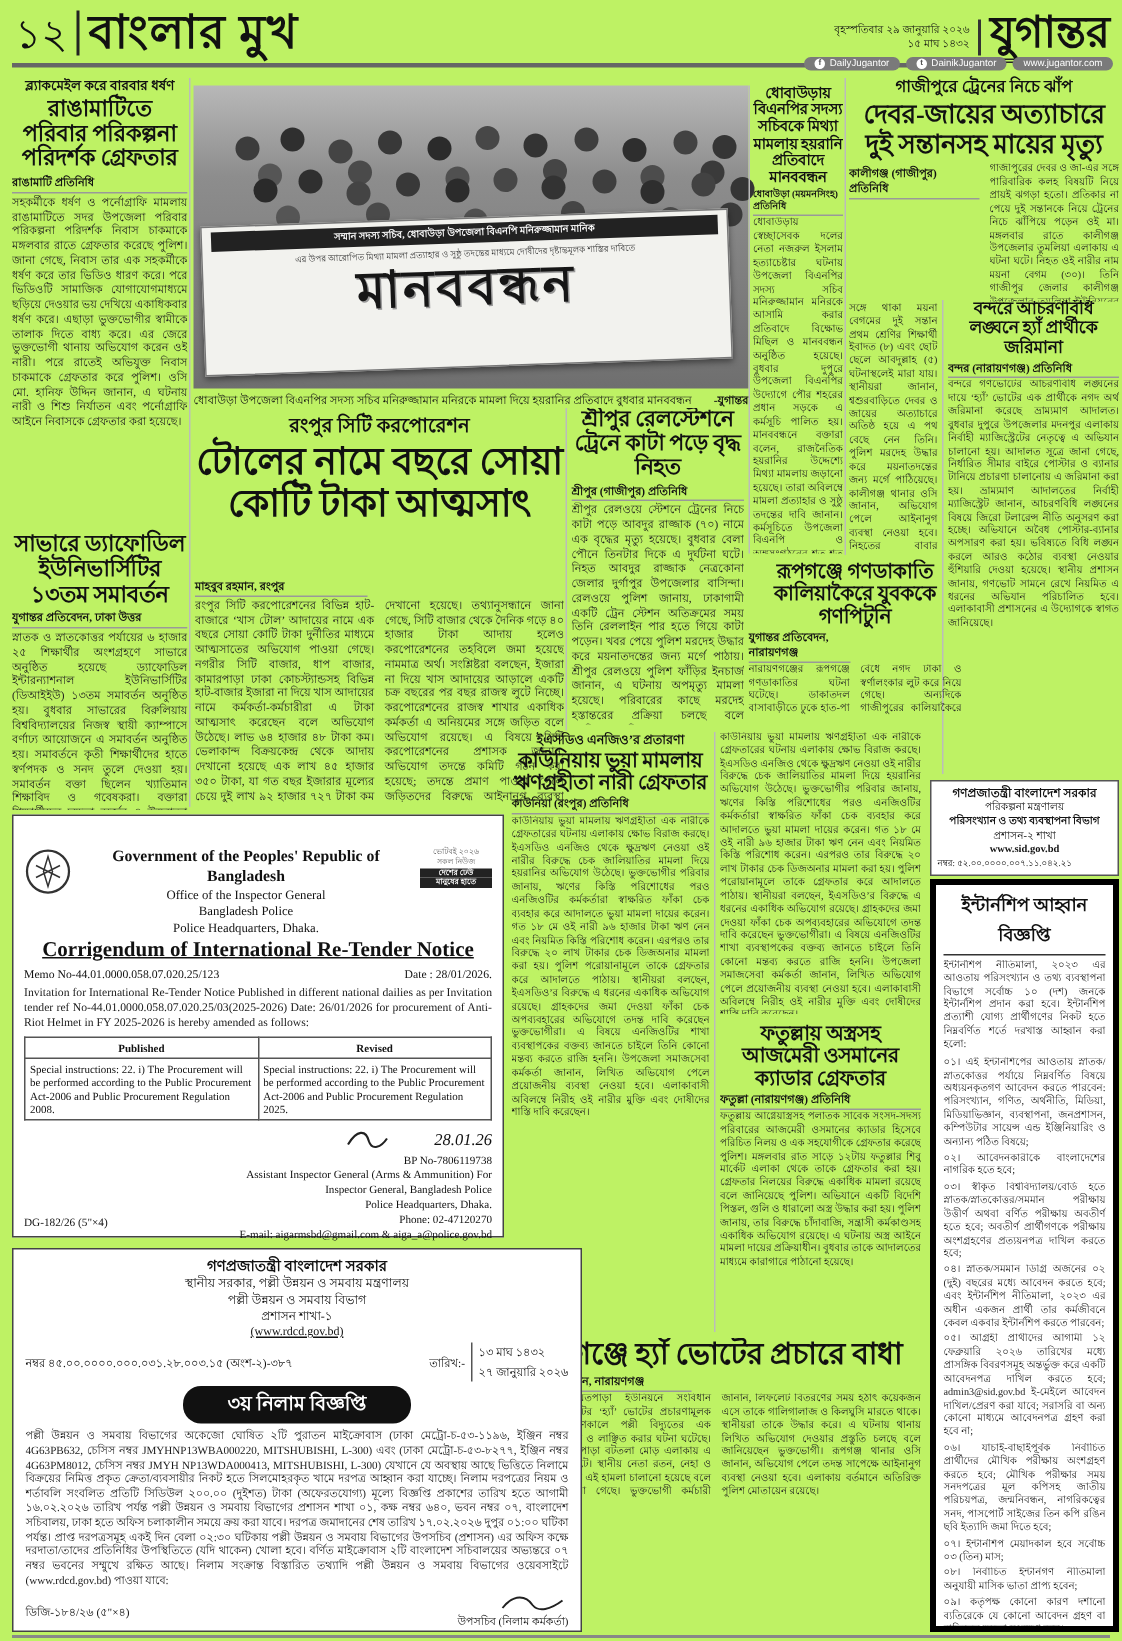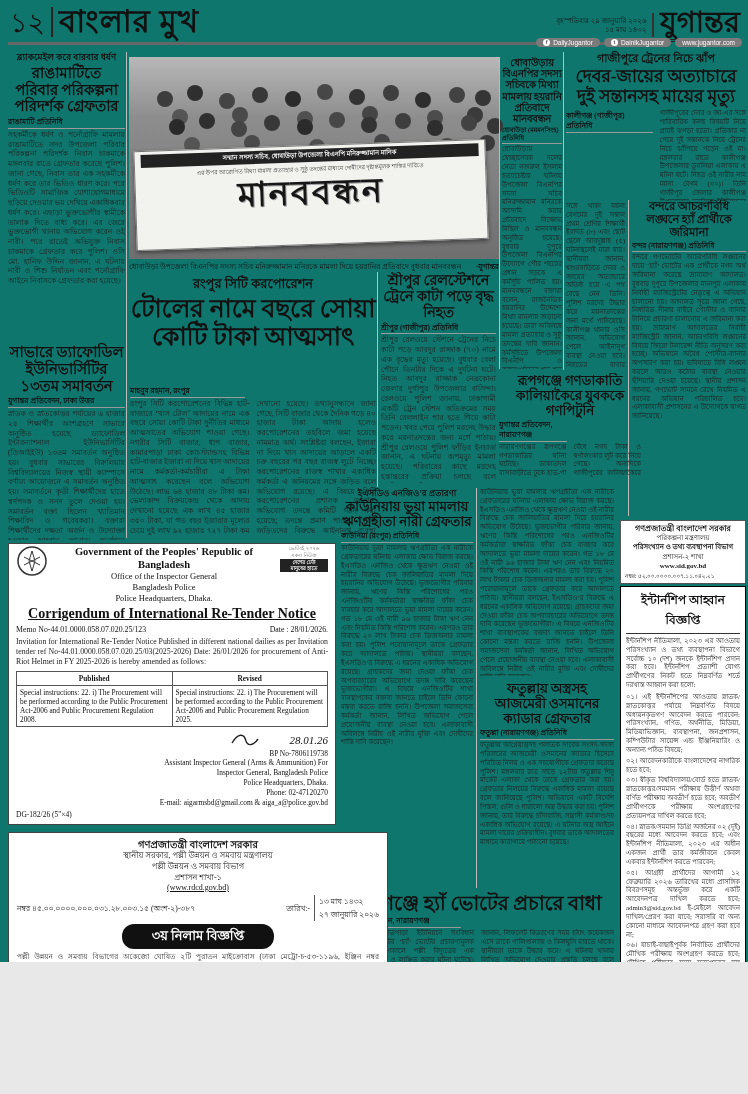--- a/index.html
+++ b/index.html
@@ -1,16 +1,16 @@
 <!DOCTYPE html>
 <html><head>
 <meta charset="utf-8">
 <style>
   html,body{margin:0;padding:0;background:#e8e8e8;}
-  .page{position:relative;width:748px;height:962px;background:#0f766e;margin:0 auto;overflow:hidden;
+  .page{position:relative;width:748px;height:1094px;background:#bef264;margin:0 auto;overflow:hidden;
         font-family:"Liberation Serif","DejaVu Serif",serif;color:#111;}
   .abs{position:absolute;}
   .kicker{font-weight:bold;text-align:center;font-size:9px;line-height:1.2;}
   .kicker.big{font-size:13px;}
   .hl{font-weight:bold;text-align:center;line-height:1.12;letter-spacing:-.2px;}
   .byline{font-weight:bold;font-size:7.5px;line-height:1.3;margin:2px 0 1px 0;border-bottom:.5px solid #999;padding-bottom:1px;}
   .body{font-size:7.5px;line-height:1.3;text-align:justify;color:#1c1c1c;overflow:hidden;}
   .tiny{font-size:6.8px;}
   .clip{overflow:hidden;}
   .cols2{column-count:2;column-gap:7px;}
@@ -68,21 +68,21 @@
     <span class="pill">
         <span>www.jugantor.com</span>
       </span>
   </div>
 
   <div class="abs clip" style="left:8px;top:52px;width:117px;height:488px;">
     <div class="kicker">ব্ল্যাকমেইল করে বারবার ধর্ষণ</div>
     <div class="hl" style="font-size:15px;margin:2px 4px;">রাঙামাটিতে পরিবার পরিকল্পনা পরিদর্শক গ্রেফতার</div>
     <div class="byline">রাঙামাটি প্রতিনিধি</div>
     <div class="body clip" style="height:208px;">সহকর্মীকে ধর্ষণ ও পর্নোগ্রাফি মামলায় রাঙামাটিতে সদর উপজেলা পরিবার পরিকল্পনা পরিদর্শক নিবাস চাকমাকে মঙ্গলবার রাতে গ্রেফতার করেছে পুলিশ। জানা গেছে, নিবাস তার এক সহকর্মীকে ধর্ষণ করে তার ভিডিও ধারণ করে। পরে ভিডিওটি সামাজিক যোগাযোগমাধ্যমে ছড়িয়ে দেওয়ার ভয় দেখিয়ে একাধিকবার ধর্ষণ করে। এছাড়া ভুক্তভোগীর স্বামীকে তালাক দিতে বাধ্য করে। এর জেরে ভুক্তভোগী থানায় অভিযোগ করেন ওই নারী। পরে রাতেই অভিযুক্ত নিবাস চাকমাকে গ্রেফতার করে পুলিশ। ওসি মো. হানিফ উদ্দিন জানান, এ ঘটনায় নারী ও শিশু নির্যাতন এবং পর্নোগ্রাফি আইনে নিবাসকে গ্রেফতার করা হয়েছে।</div>
-    <div class="hl" style="font-size:15px;margin:6px 0 2px 0;">সাভারে ড্যাফোডিল ইউনিভার্সিটির ১৩তম সমাবর্তন</div>
+    <div class="hl" style="font-size:15px;margin:17px 0 2px 0;">সাভারে ড্যাফোডিল ইউনিভার্সিটির ১৩তম সমাবর্তন</div>
     <div class="byline">যুগান্তর প্রতিবেদন, ঢাকা উত্তর</div>
     <div class="body clip" style="height:168px;">স্নাতক ও স্নাতকোত্তর পর্যায়ের ৬ হাজার ২৫ শিক্ষার্থীর অংশগ্রহণে সাভারে অনুষ্ঠিত হয়েছে ড্যাফোডিল ইন্টারন্যাশনাল ইউনিভার্সিটির (ডিআইইউ) ১৩তম সমাবর্তন অনুষ্ঠিত হয়। বুধবার সাভারের বিরুলিয়ায় বিশ্ববিদ্যালয়ের নিজস্ব স্থায়ী ক্যাম্পাসে বর্ণাঢ্য আয়োজনে এ সমাবর্তন অনুষ্ঠিত হয়। সমাবর্তনে কৃতী শিক্ষার্থীদের হাতে স্বর্ণপদক ও সনদ তুলে দেওয়া হয়। সমাবর্তন বক্তা ছিলেন খ্যাতিমান শিক্ষাবিদ ও গবেষকরা। বক্তারা শিক্ষার্থীদের দক্ষতা অর্জন ও উদ্যোক্তা হওয়ার আহ্বান জানান। অনুষ্ঠানে অভিভাবক ও শিক্ষকরা উপস্থিত ছিলেন।</div>
   </div>
   <div class="vrule" style="left:126px;top:52px;height:486px;"></div>
 
   <div class="abs photo" style="left:129px;top:57px;width:370px;height:202px;">
     <div class="heads"></div>
     <div class="heads" style="left:40px;top:62px;background:#2a2a2a;"></div>
     <div class="banner">
       <div class="l1">সম্মান সদস্য সচিব, ধোবাউড়া উপজেলা বিএনপি মনিরুজ্জামান মানিক</div>
@@ -158,21 +158,21 @@
     <div class="byline">ফতুল্লা (নারায়ণগঞ্জ) প্রতিনিধি</div>
     <div class="body tiny clip" style="height:122px;">ফতুল্লায় আগ্নেয়াস্ত্রসহ পলাতক সাবেক সংসদ-সদস্য পরিবারের আজমেরী ওসমানের ক্যাডার হিসেবে পরিচিত নিলয় ও এক সহযোগীকে গ্রেফতার করেছে পুলিশ। মঙ্গলবার রাত সাড়ে ১২টায় ফতুল্লার শিবু মার্কেট এলাকা থেকে তাকে গ্রেফতার করা হয়। গ্রেফতার নিলয়ের বিরুদ্ধে একাধিক মামলা রয়েছে বলে জানিয়েছে পুলিশ। অভিযানে একটি বিদেশি পিস্তল, গুলি ও ধারালো অস্ত্র উদ্ধার করা হয়। পুলিশ জানায়, তার বিরুদ্ধে চাঁদাবাজি, সন্ত্রাসী কর্মকাণ্ডসহ একাধিক অভিযোগ রয়েছে। এ ঘটনায় অস্ত্র আইনে মামলা দায়ের প্রক্রিয়াধীন। বুধবার তাকে আদালতের মাধ্যমে কারাগারে পাঠানো হয়েছে।</div>
   </div>
 
   <div class="abs clip" style="left:341px;top:892px;width:273px;height:196px;">
     <div class="hl" style="font-size:20px;">রূপগঞ্জে হ্যাঁ ভোটের প্রচারে বাধা</div>
     <div class="byline" style="width:120px;">যুগান্তর প্রতিবেদন, নারায়ণগঞ্জ</div>
     <div class="body tiny cols2 clip" style="height:132px;">রূপগঞ্জের কায়েতপাড়া ইউনিয়নে সংবিধান সংস্কারে গণভোটের ‘হ্যাঁ’ ভোটের প্রচারণামূলক লিফলেট বিতরণকালে পল্লী বিদ্যুতের এক কর্মচারীকে মারধর ও লাঞ্ছিত করার ঘটনা ঘটেছে। বুধবার দুপুরে চনপাড়া বটতলা মোড় এলাকায় এ হামলার ঘটনা ঘটে। স্থানীয় নেতা রতন, নেহা ও গাজেদের নেতৃত্বে এই হামলা চালানো হয়েছে বলে অভিযোগ পাওয়া গেছে। ভুক্তভোগী কর্মচারী জানান, লিফলেট বিতরণের সময় হঠাৎ কয়েকজন এসে তাকে গালিগালাজ ও কিলঘুসি মারতে থাকে। স্থানীয়রা তাকে উদ্ধার করে। এ ঘটনায় থানায় লিখিত অভিযোগ দেওয়ার প্রস্তুতি চলছে বলে জানিয়েছেন ভুক্তভোগী। রূপগঞ্জ থানার ওসি জানান, অভিযোগ পেলে তদন্ত সাপেক্ষে আইনানুগ ব্যবস্থা নেওয়া হবে। এলাকায় বর্তমানে অতিরিক্ত পুলিশ মোতায়েন রয়েছে।</div>
   </div>
 
-  <div class="abs box" style="left:8px;top:543px;width:328px;height:282px;padding:1px 7px;box-sizing:border-box;">
+  <div class="abs box" style="left:8px;top:543px;width:328px;height:282px;padding:21px 7px;box-sizing:border-box;">
     <div style="display:flex;align-items:flex-start;">
       <svg width="32" height="32" viewBox="0 0 32 32">
         <circle cx="16" cy="16" r="14" fill="none" stroke="#333" stroke-width="1.5"></circle>
         <path d="M16 6 L19 16 L16 26 L13 16 Z M8 12 L24 20 M24 12 L8 20" fill="none" stroke="#333" stroke-width="1"></path>
       </svg>
       <div style="flex:1;text-align:center;line-height:1.25;">
         <div style="font-weight:bold;font-size:10.5px;">Government of the Peoples' Republic of Bangladesh</div>
         <div style="font-size:8.5px;">Office of the Inspector General</div>
         <div style="font-size:8.5px;">Bangladesh Police</div>
         <div style="font-size:8.5px;">Police Headquarters, Dhaka.</div>
@@ -255,21 +255,21 @@
 
   <div class="abs" style="left:620px;top:520px;width:126px;border:1px solid #555;padding:3px 4px;box-sizing:border-box;text-align:center;line-height:1.3;background:#fff;">
     <div style="font-weight:bold;font-size:8px;">গণপ্রজাতন্ত্রী বাংলাদেশ সরকার</div>
     <div style="font-size:7px;">পরিকল্পনা মন্ত্রণালয়</div>
     <div style="font-size:7px;font-weight:bold;">পরিসংখ্যান ও তথ্য ব্যবস্থাপনা বিভাগ</div>
     <div style="font-size:7px;">প্রশাসন-২ শাখা</div>
     <div style="font-size:7px;font-weight:bold;">www.sid.gov.bd</div>
     <div style="font-size:5.8px;text-align:left;margin-top:2px;">নম্বর: ৫২.০০.০০০০.০০৭.১১.০৪২.২১</div>
   </div>
 
-  <div class="abs clip" style="left:620px;top:586px;width:126px;height:502px;border:1px solid #000000;padding:4px 5px;box-sizing:border-box;background:#fff;">
+  <div class="abs clip" style="left:620px;top:586px;width:126px;height:502px;border:4px solid #000000;padding:4px 5px;box-sizing:border-box;background:#fff;">
     <div style="font-weight:bold;font-size:12px;text-align:center;border-bottom:1px solid #333;padding-bottom:2px;margin-bottom:3px;">ইন্টার্নশিপ আহ্বান বিজ্ঞপ্তি</div>
     <div class="body tiny" style="margin-bottom:3px;">ইন্টার্নশিপ নীতিমালা, ২০২৩ এর আওতায় পরিসংখ্যান ও তথ্য ব্যবস্থাপনা বিভাগে সর্বোচ্চ ১০ (দশ) জনকে ইন্টার্নশিপ প্রদান করা হবে। ইন্টার্নশিপ প্রত্যাশী যোগ্য প্রার্থীগণের নিকট হতে নিম্নবর্ণিত শর্তে দরখাস্ত আহ্বান করা হলো:</div>
     <div class="body tiny" style="margin-bottom:2px;">০১। এই ইন্টার্নশিপের আওতায় স্নাতক/স্নাতকোত্তর পর্যায়ে নিম্নবর্ণিত বিষয়ে অধ্যয়নকৃতগণ আবেদন করতে পারবেন: পরিসংখ্যান, গণিত, অর্থনীতি, মিডিয়া, মিডিয়াভিজ্ঞান, ব্যবস্থাপনা, জনপ্রশাসন, কম্পিউটার সায়েন্স এন্ড ইঞ্জিনিয়ারিং ও অন্যান্য পঠিত বিষয়ে;</div>
     <div class="body tiny" style="margin-bottom:2px;">০২। আবেদনকারীকে বাংলাদেশের নাগরিক হতে হবে;</div>
     <div class="body tiny" style="margin-bottom:2px;">০৩। স্বীকৃত বিশ্ববিদ্যালয়/বোর্ড হতে স্নাতক/স্নাতকোত্তর/সমমান পরীক্ষায় উত্তীর্ণ অথবা বর্ণিত পরীক্ষায় অবতীর্ণ হতে হবে; অবতীর্ণ প্রার্থীগণকে পরীক্ষায় অংশগ্রহণের প্রত্যয়নপত্র দাখিল করতে হবে;</div>
     <div class="body tiny" style="margin-bottom:2px;">০৪। স্নাতক/সমমান ডিগ্রি অর্জনের ০২ (দুই) বছরের মধ্যে আবেদন করতে হবে; এবং ইন্টার্নশিপ নীতিমালা, ২০২৩ এর অধীন একজন প্রার্থী তার কর্মজীবনে কেবল একবার ইন্টার্নশিপ করতে পারবেন;</div>
     <div class="body tiny" style="margin-bottom:2px;">০৫। আগ্রহী প্রার্থীদের আগামী ১২ ফেব্রুয়ারি ২০২৬ তারিখের মধ্যে প্রাসঙ্গিক বিবরণসমূহ অন্তর্ভুক্ত করে একটি আবেদনপত্র দাখিল করতে হবে; admin3@sid.gov.bd ই-মেইলে আবেদন দাখিল/প্রেরণ করা যাবে; সরাসরি বা অন্য কোনো মাধ্যমে আবেদনপত্র গ্রহণ করা হবে না;</div>
     <div class="body tiny" style="margin-bottom:2px;">০৬। যাচাই-বাছাইপূর্বক নির্বাচিত প্রার্থীদের মৌখিক পরীক্ষায় অংশগ্রহণ করতে হবে; মৌখিক পরীক্ষার সময় সনদপত্রের মূল কপিসহ জাতীয় পরিচয়পত্র, জন্মনিবন্ধন, নাগরিকত্বের সনদ, পাসপোর্ট সাইজের তিন কপি রঙিন ছবি ইত্যাদি জমা দিতে হবে;</div>
     <div class="body tiny" style="margin-bottom:2px;">০৭। ইন্টার্নশিপ মেয়াদকাল হবে সর্বোচ্চ ০৩ (তিন) মাস;</div>
     <div class="body tiny" style="margin-bottom:2px;">০৮। নির্বাচিত ইন্টার্নগণ নীতিমালা অনুযায়ী মাসিক ভাতা প্রাপ্য হবেন;</div>

